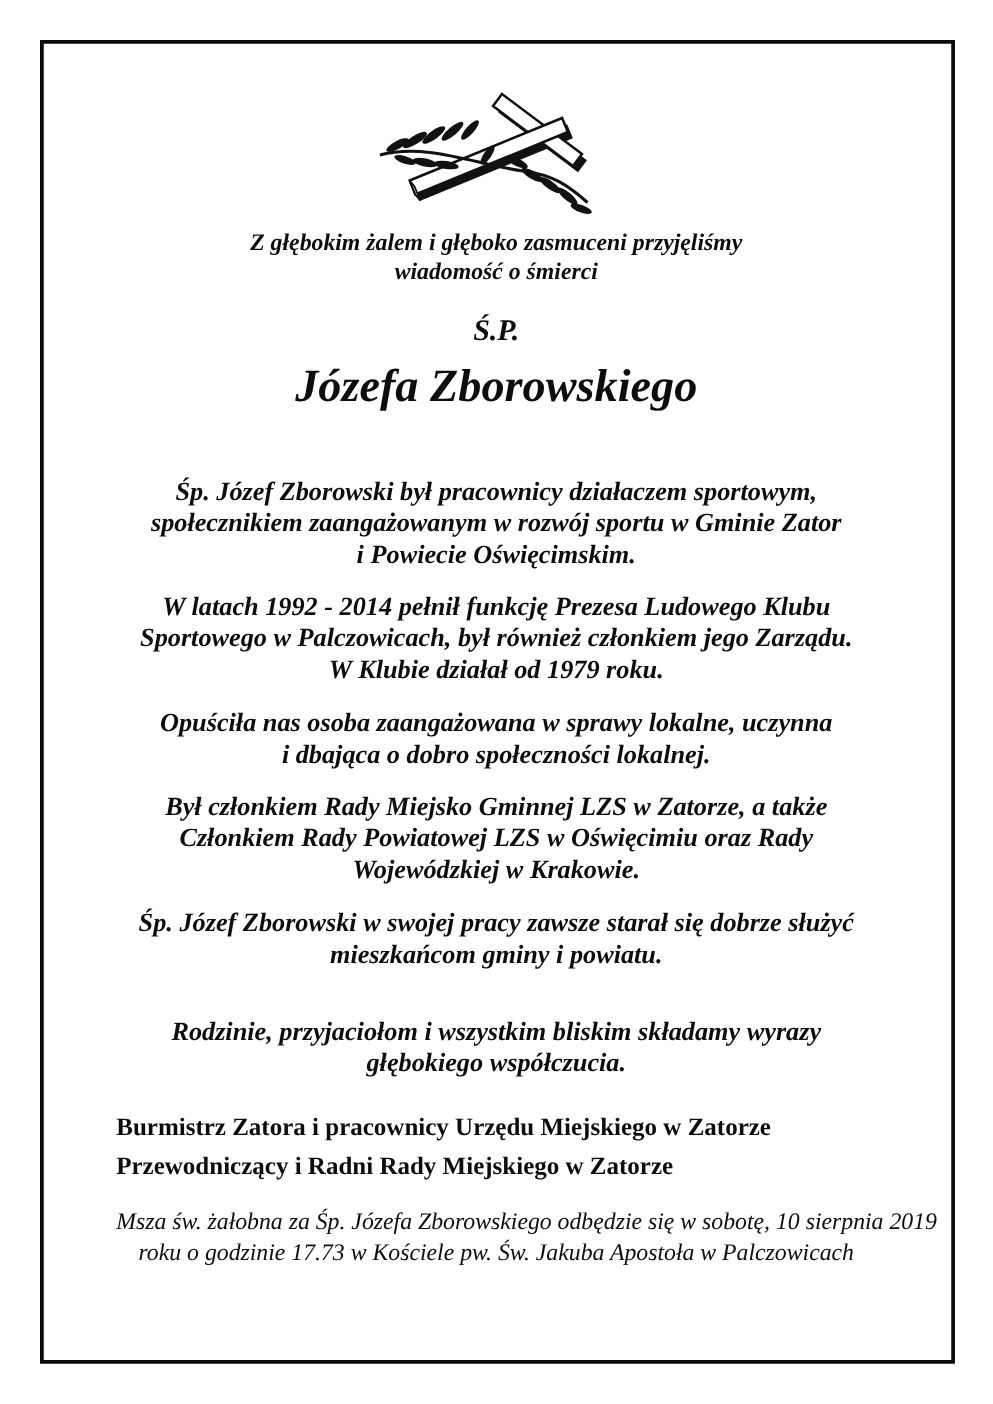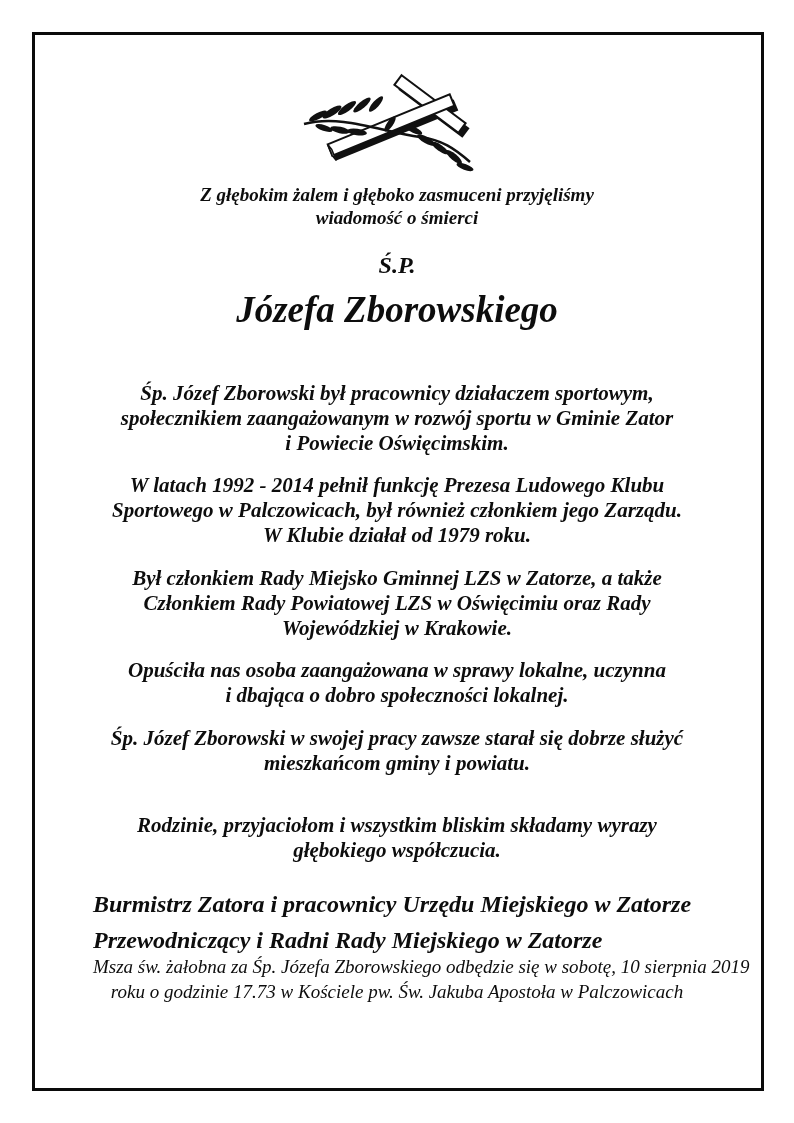--- a/index.html
+++ b/index.html
@@ -8,24 +8,24 @@
   .content{position:absolute;left:93px;top:32px;width:608px;}
   .cross-wrap{width:190px;height:105px;margin:40px auto 0 auto;}
   .line{white-space:nowrap;}
   .center{text-align:center;}
   .intro{margin-top:6px;font-size:19px;line-height:1.22;font-weight:bold;font-style:italic;}
   .sp{margin-top:22px;font-size:24px;line-height:1.2;font-weight:bold;font-style:italic;}
   .name{margin-top:8px;font-size:37px;line-height:1.2;font-weight:bold;font-style:italic;}
   .para{margin-top:17px;font-size:21px;line-height:1.2;font-weight:bold;font-style:italic;}
   .para-first{margin-top:48px;}
   .para-condolence{margin-top:37px;}
-  .sig{font-size:24px;line-height:1.2;font-weight:bold;font-style:italic;text-align:left;}
+  .sig{font-size:20px;line-height:1.2;font-weight:bold;text-align:left;}
   .sig-1{margin-top:27px;}
   .sig-2{margin-top:7px;}
-  .mass{font-size:19px;line-height:1.3;font-style:italic;font-weight:normal;}
+  .mass{margin-top:21px;font-size:19px;line-height:1.3;font-style:italic;font-weight:normal;}
 </style>
 </head>
 <body>
 
 <div class="page-border"></div>
 
 <div class="content">
 
   <div class="cross-wrap">
     <svg width="190" height="105" viewBox="0 0 190 105" xmlns="http://www.w3.org/2000/svg">
@@ -73,28 +73,28 @@
       <div class="line">i Powiecie Oświęcimskim.</div>
     </div>
 
   <div class="para center">
       <div class="line">W latach 1992 - 2014 pełnił funkcję Prezesa Ludowego Klubu</div>
       <div class="line">Sportowego w Palczowicach, był również członkiem jego Zarządu.</div>
       <div class="line">W Klubie działał od 1979 roku.</div>
     </div>
 
   <div class="para center">
+      <div class="line">Opuściła nas osoba zaangażowana w sprawy lokalne, uczynna</div>
+      <div class="line">i dbająca o dobro społeczności lokalnej.</div>
+    </div>
+
+  <div class="para center">
       <div class="line">Był członkiem Rady Miejsko Gminnej LZS w Zatorze, a także</div>
       <div class="line">Członkiem Rady Powiatowej LZS w Oświęcimiu oraz Rady</div>
       <div class="line">Wojewódzkiej w Krakowie.</div>
-    </div>
-
-  <div class="para center">
-      <div class="line">Opuściła nas osoba zaangażowana w sprawy lokalne, uczynna</div>
-      <div class="line">i dbająca o dobro społeczności lokalnej.</div>
     </div>
 
   <div class="para center">
       <div class="line">Śp. Józef Zborowski w swojej pracy zawsze starał się dobrze służyć</div>
       <div class="line">mieszkańcom gminy i powiatu.</div>
     </div>
 
   <div class="para para-condolence center">
       <div class="line">Rodzinie, przyjaciołom i wszystkim bliskim składamy wyrazy</div>
       <div class="line">głębokiego współczucia.</div>

